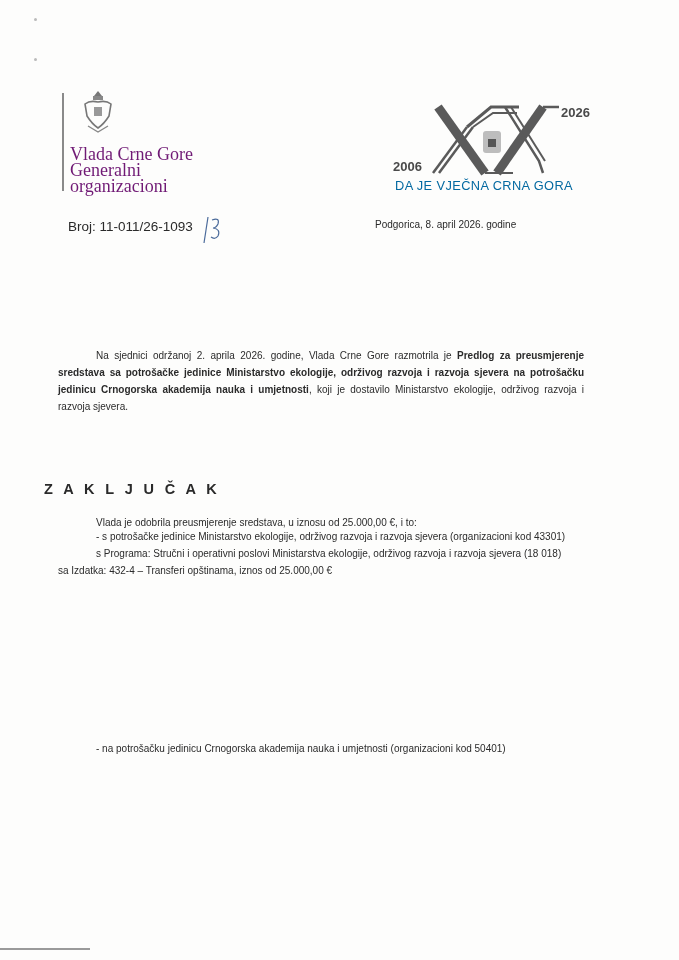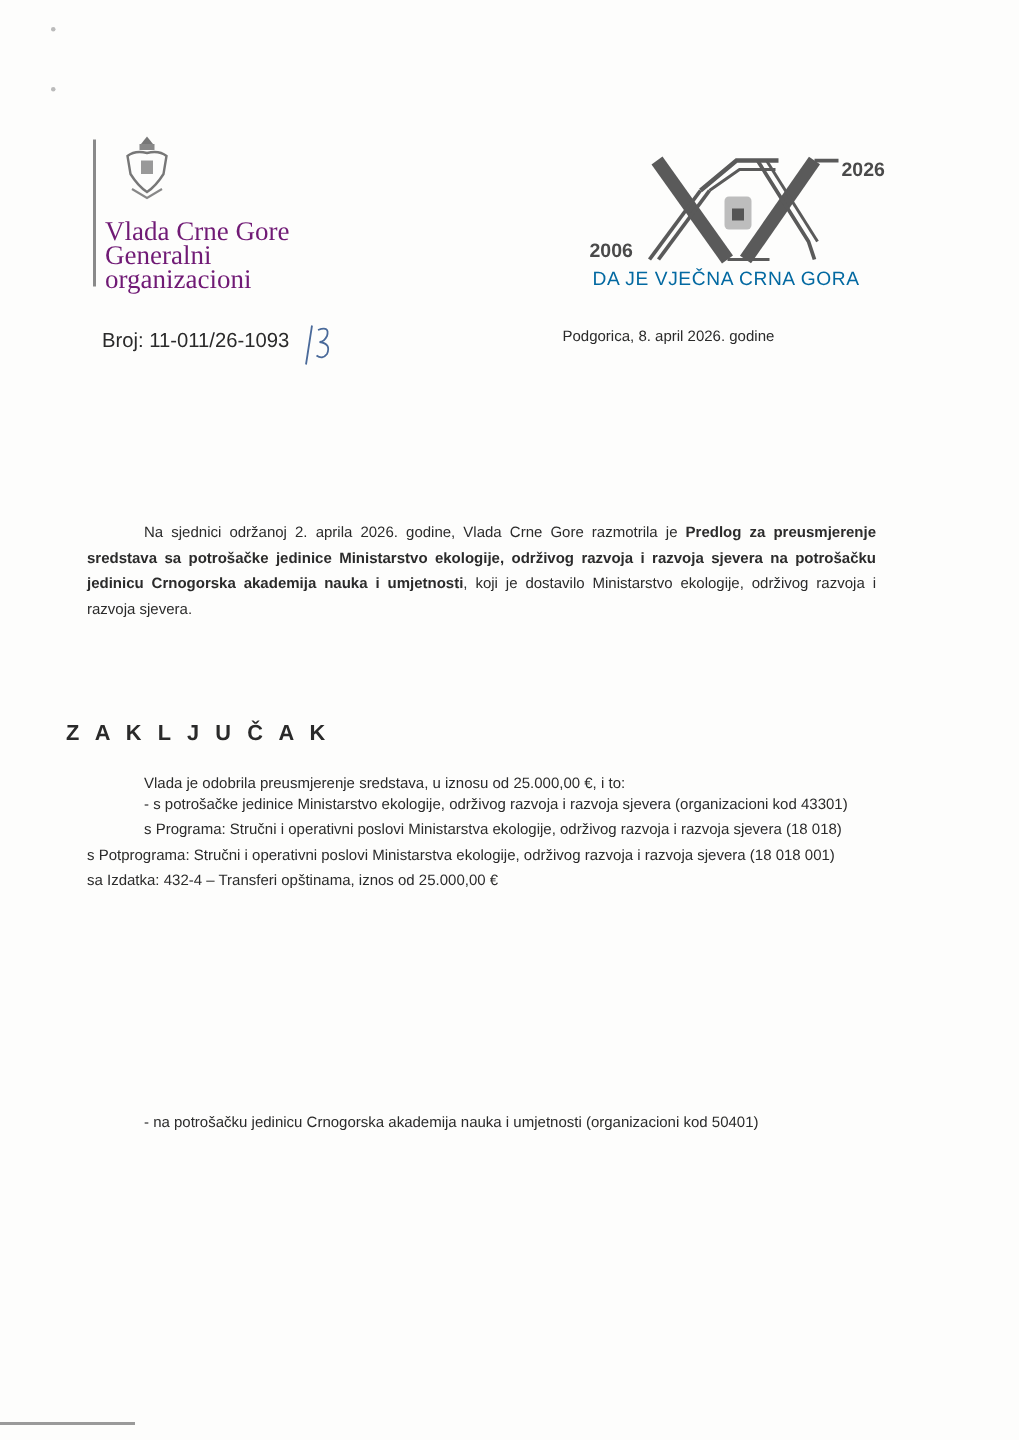--- a/index.html
+++ b/index.html
@@ -74,21 +74,20 @@
 
 <div class="abs title">Z A K L J U Č A K</div>
 
 <div class="abs para" style="top:513px">
   <p class="ind" style="line-height:20px">Vlada je odobrila preusmjerenje sredstava, u iznosu od 25.000,00 €, i to:</p>
 </div>
 
 <div class="abs para" style="top:528px">
   <p class="ind">- s potrošačke jedinice Ministarstvo ekologije, održivog razvoja i razvoja sjevera (organizacioni kod 43301)</p>
   <p class="ind">s Programa: Stručni i operativni poslovi Ministarstva ekologije, održivog razvoja i razvoja sjevera (18 018)</p>
-  <p>s Potprograma: Stručni i operativni poslovi Ministarstva ekologije, održivog razvoja i razvoja sjevera (18 018 001)</p>
   <p>sa Izdatka: 432-4 – Transferi opštinama, iznos od 25.000,00 €</p>
 </div>
 
 <div class="abs para" style="top:740px">
   <p class="ind">- na potrošačku jedinicu Crnogorska akademija nauka i umjetnosti (organizacioni kod 50401)</p>
 </div>
 
 <div class="abs scan-line"></div>
 
 </body></html>

